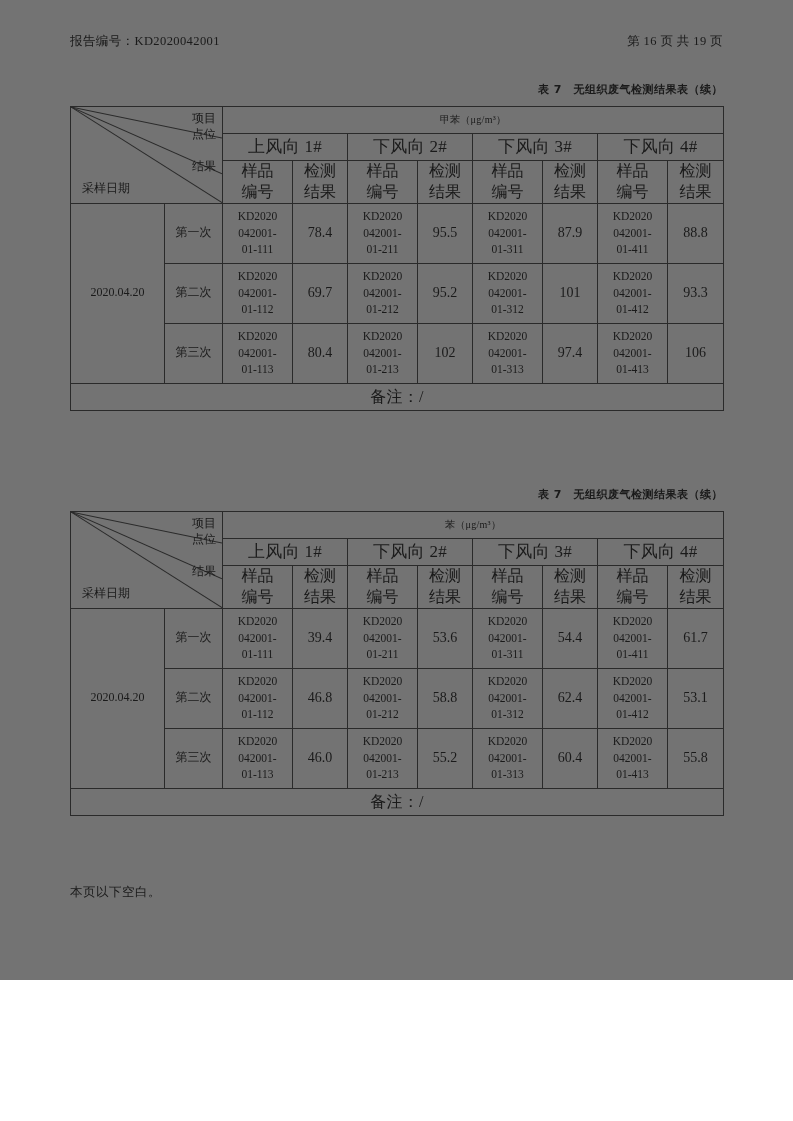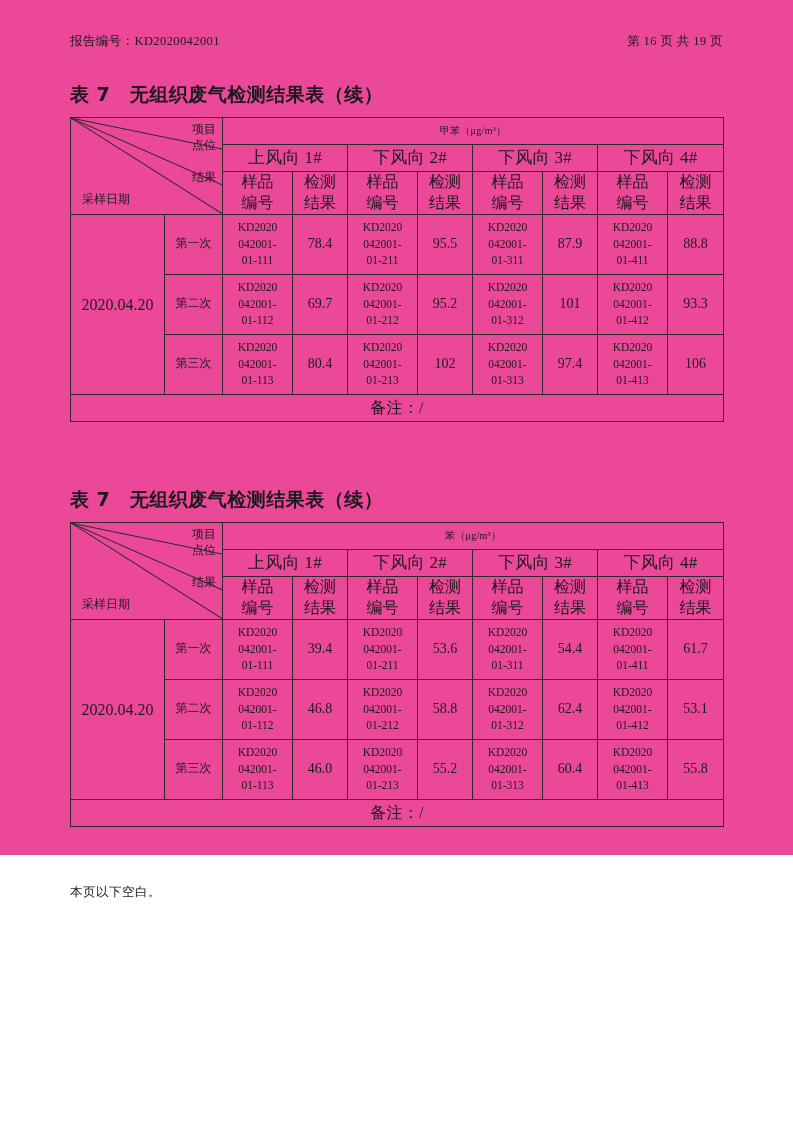--- a/index.html
+++ b/index.html
@@ -12,22 +12,22 @@
     height: 1121px;
     position: relative;
     font-family: "Liberation Serif", "DejaVu Serif", serif;
     color: #1a1a1a;
     overflow: hidden;
   }
   .page {
     position: absolute;
     left: 0; top: 0;
     width: 793px;
-    height: 855px;
-    background: #ec4899;
+    height: 980px;
+    background: #737373;
   }
 
   
   .doc-header {
     position: absolute;
     left: 70px;
     top: 33px;
     width: 653px;
     display: flex;
     justify-content: space-between;
@@ -35,22 +35,22 @@
     font-size: 12.5px;
     letter-spacing: 0.4px;
   }
 
   
   .table-block { position: absolute; left: 70px; width: 653px; }
   #block-1 { top: 82px; }
   #block-2 { top: 487px; }
 
   .table-title {
-    text-align: left;
-    font-size: 19px;
+    text-align: right;
+    font-size: 11px;
     font-weight: bold;
     letter-spacing: 0.5px;
     margin: 0 0 9px 0;
     font-family: "DejaVu Sans", "Liberation Sans", sans-serif;
   }
 
   table.rpt {
     border-collapse: collapse;
     width: 653px;
     table-layout: fixed;
@@ -97,21 +97,21 @@
     height: 26px;
     font-size: 17px;
     letter-spacing: 0.3px;
   }
   td.sub-head {
     height: 34px;
     font-size: 16px;
   }
   td.sub-head .two-line { display: block; line-height: 1.3; }
 
-  td.date-cell { font-size: 16px; }
+  td.date-cell { font-size: 12px; }
   td.seq-cell  { font-size: 12px; }
   td.sid-cell  {
     font-size: 11.5px;
     line-height: 1.5;
     padding: 3px 0;
   }
   td.sid-cell span { display: block; }
   td.val-cell { font-size: 14px; }
 
   tr.data-row td { height: 59px; }

